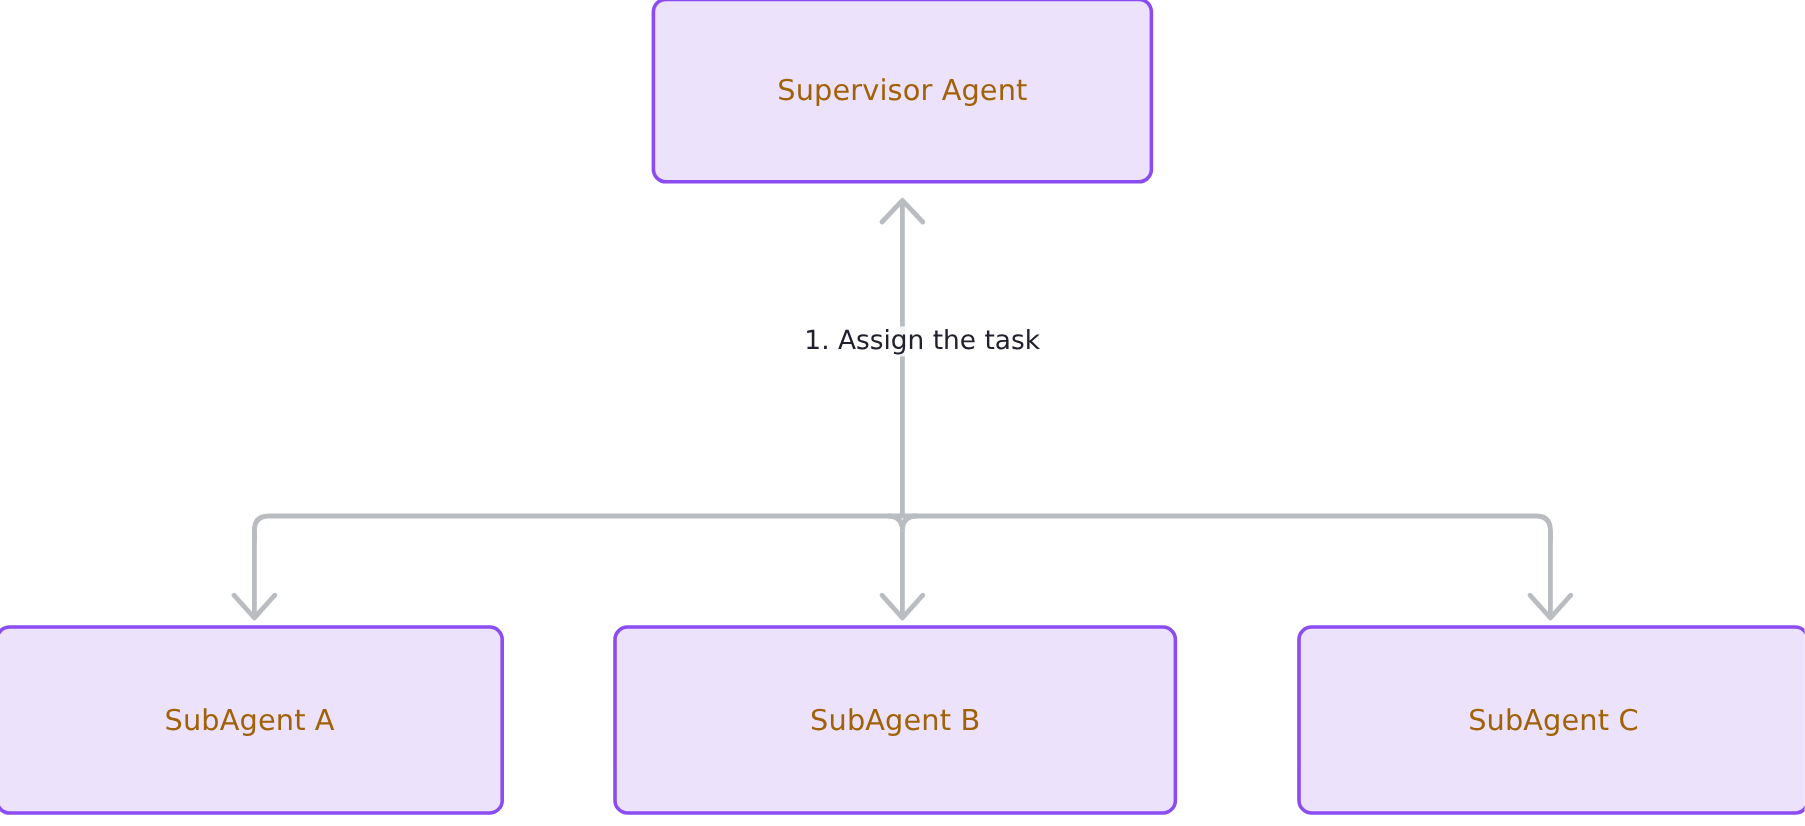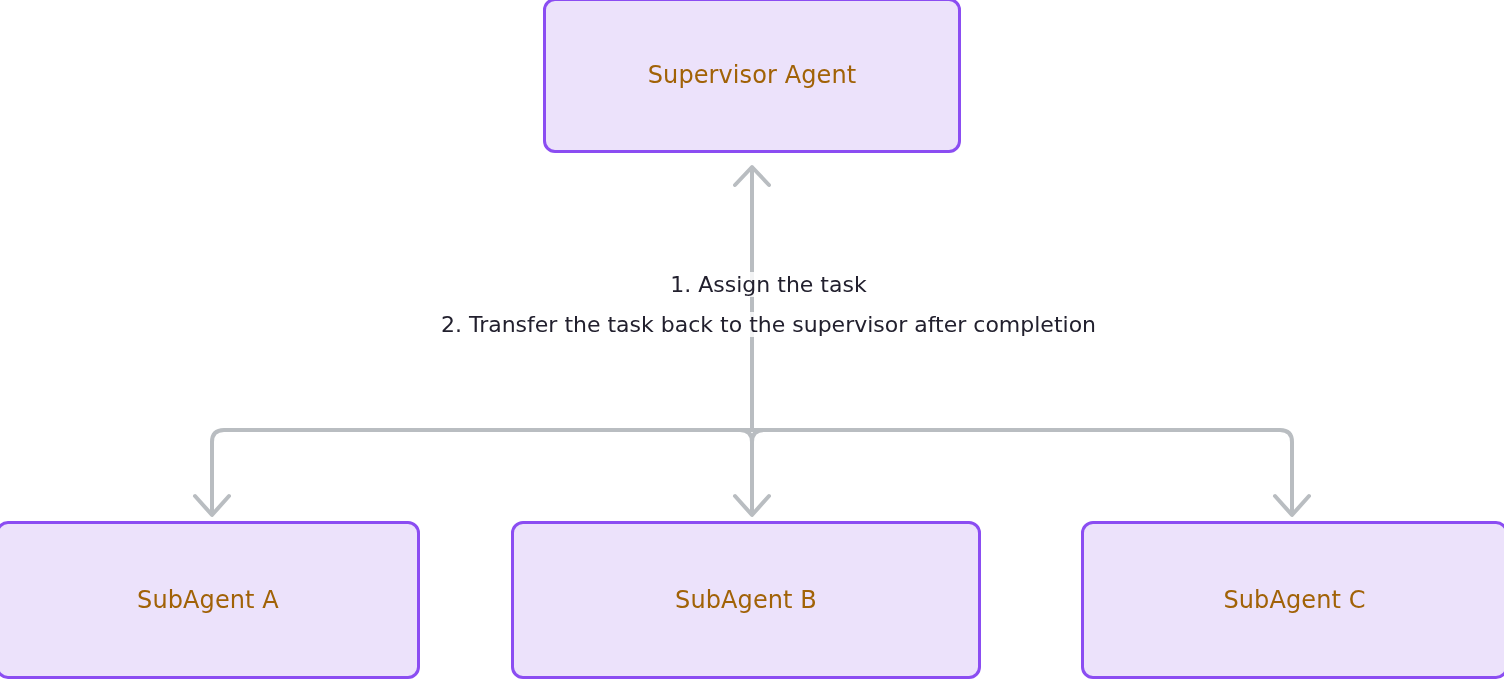--- a/index.html
+++ b/index.html
@@ -129,21 +129,20 @@
 
     <path d="M 735 185 L 752 167 L 769 185" fill="none" stroke="#b9bdc1" stroke-width="4" stroke-linecap="round" stroke-linejoin="round"></path>
 
     <path d="M 195 496 L 212 515 L 229 496" fill="none" stroke="#b9bdc1" stroke-width="4" stroke-linecap="round" stroke-linejoin="round"></path>
     <path d="M 735 496 L 752 515 L 769 496" fill="none" stroke="#b9bdc1" stroke-width="4" stroke-linecap="round" stroke-linejoin="round"></path>
     <path d="M 1275 496 L 1292 515 L 1309 496" fill="none" stroke="#b9bdc1" stroke-width="4" stroke-linecap="round" stroke-linejoin="round"></path>
   </svg>
 
   <div id="edge-label">
     <span class="edge-line"><span class="halo">1. Assign the task</span></span>
-    <span class="edge-line"><span class="halo">2. Transfer the task back to the supervisor after completion</span></span>
   </div>
 
   <div class="node" id="node-supervisor">
     <span class="node-label">Supervisor Agent</span>
   </div>
 
   <div class="node" id="node-subagent-a">
     <span class="node-label">SubAgent A</span>
   </div>
 

